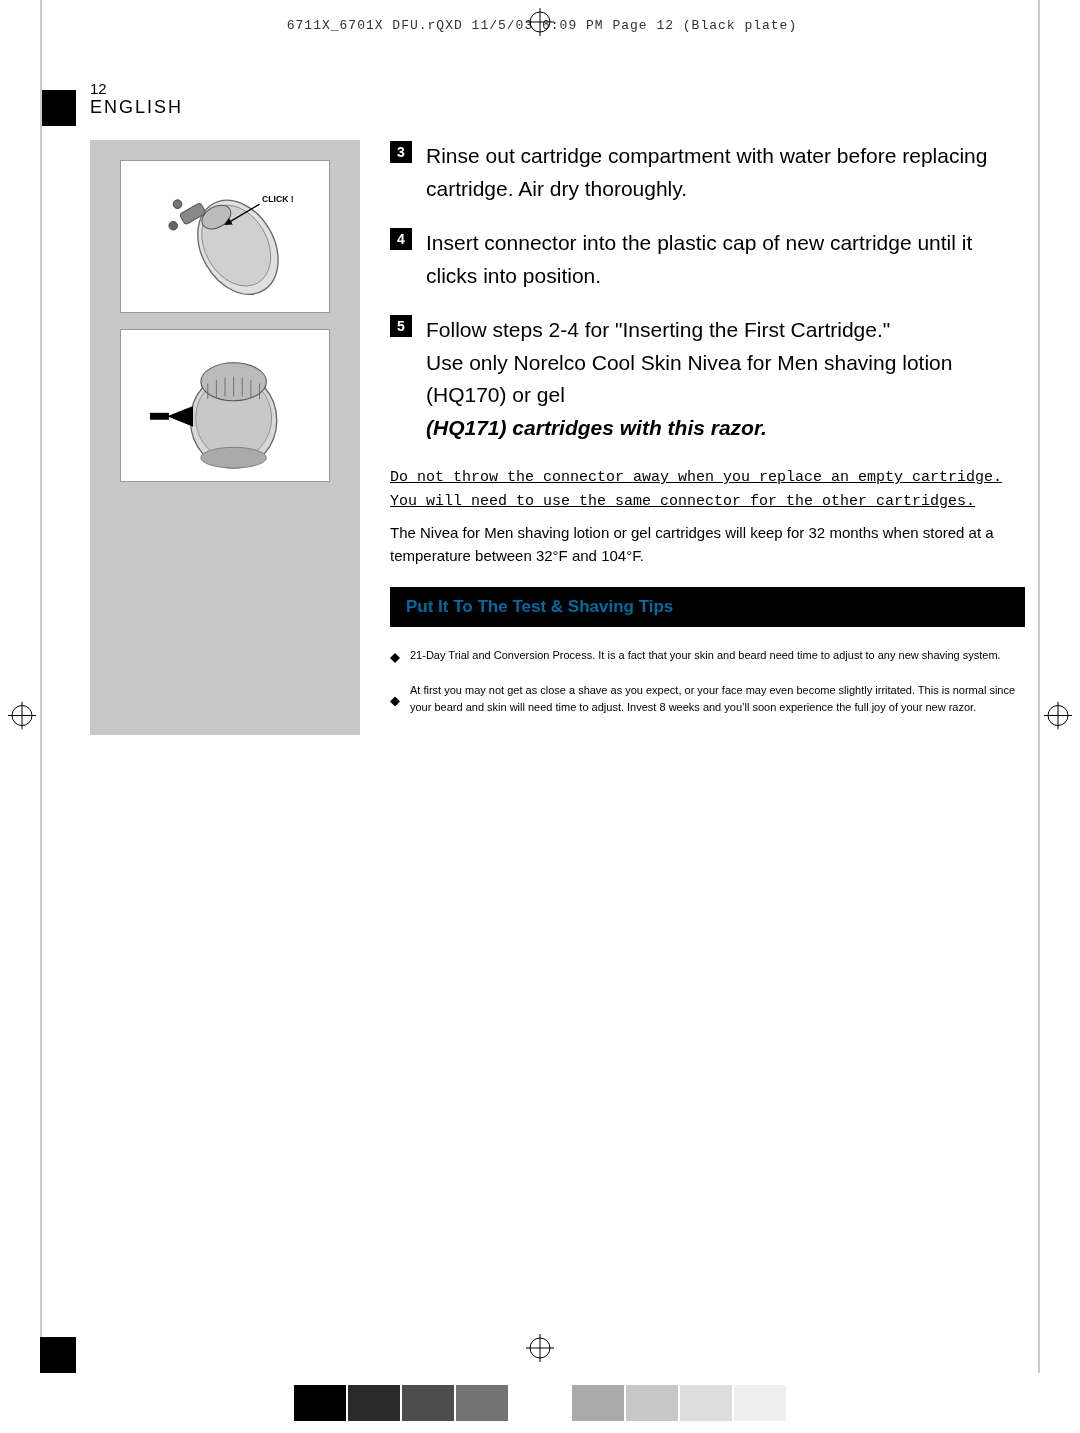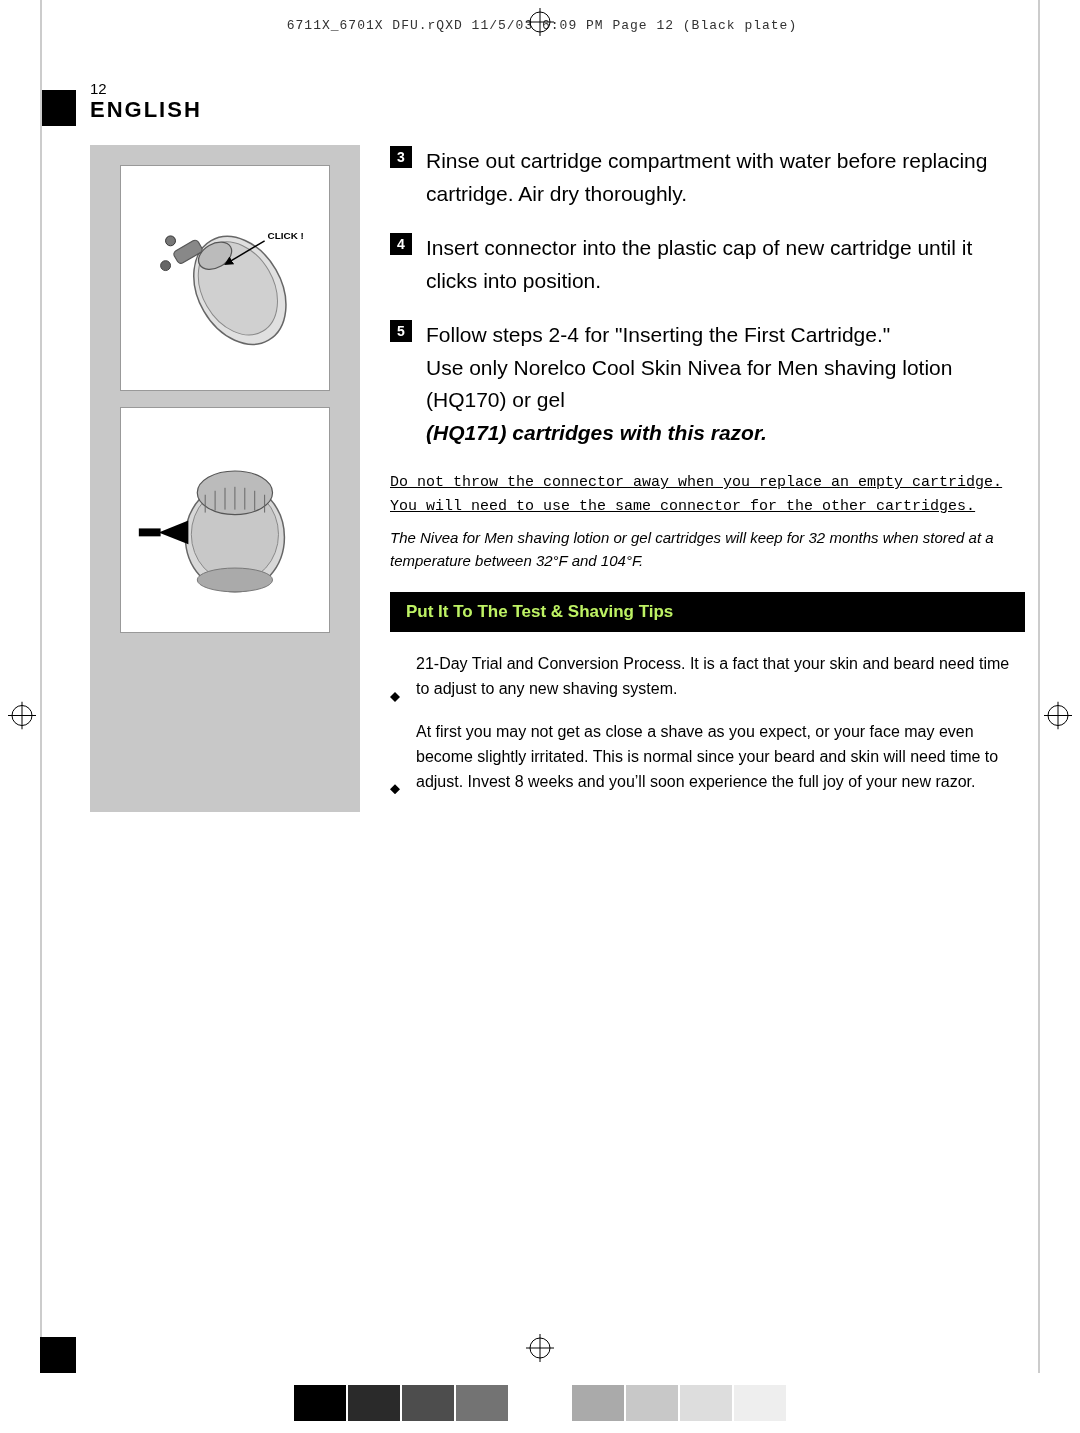--- a/index.html
+++ b/index.html
@@ -65,22 +65,22 @@
       flex-direction: column;
     }
 
     .page-number {
       font-size: 15px;
       margin-right: 12px;
       color: #000;
     }
 
     .section-title {
-      font-size: 22px;
-      font-weight: bold;
+      font-size: 18px;
+      font-weight: normal;
       letter-spacing: 2px;
       text-transform: uppercase;
     }
 
     
     .content-columns {
       display: flex;
       gap: 0;
     }
 
@@ -92,21 +92,21 @@
       padding: 20px;
       display: flex;
       flex-direction: column;
       align-items: center;
       gap: 16px;
     }
 
     
     .image-box {
       width: 210px;
-      height: 226px;
+      height: 153px;
       background: #fff;
       border: 1px solid #999;
       display: flex;
       align-items: center;
       justify-content: center;
       position: relative;
       overflow: hidden;
     }
 
     .image-box svg {
@@ -160,46 +160,45 @@
       line-height: 1.55;
       margin-bottom: 8px;
       display: block;
       font-family: Liberation Mono, monospace;
     }
 
     .regular-note {
       font-size: 15px;
       line-height: 1.55;
       color: #000;
-      font-style: italic;
     }
 
     
     .section-banner {
       background: #000;
-      color: #bef264;
+      color: #0369a1;
       font-weight: bold;
       font-size: 17px;
       padding: 10px 16px;
       margin: 20px 0 20px 0;
       display: block;
     }
 
     
     .bullet-list {
       list-style: none;
       padding: 0;
     }
 
     .bullet-list li {
       display: flex;
-      align-items: flex-end;
-      gap: 16px;
+      align-items: center;
+      gap: 10px;
       margin-bottom: 18px;
-      font-size: 16px;
+      font-size: 11px;
       line-height: 1.55;
     }
 
     .bullet-diamond {
       color: #000;
       font-size: 12px;
       margin-top: 4px;
       flex-shrink: 0;
       display: inline-block;
       width: 10px;

